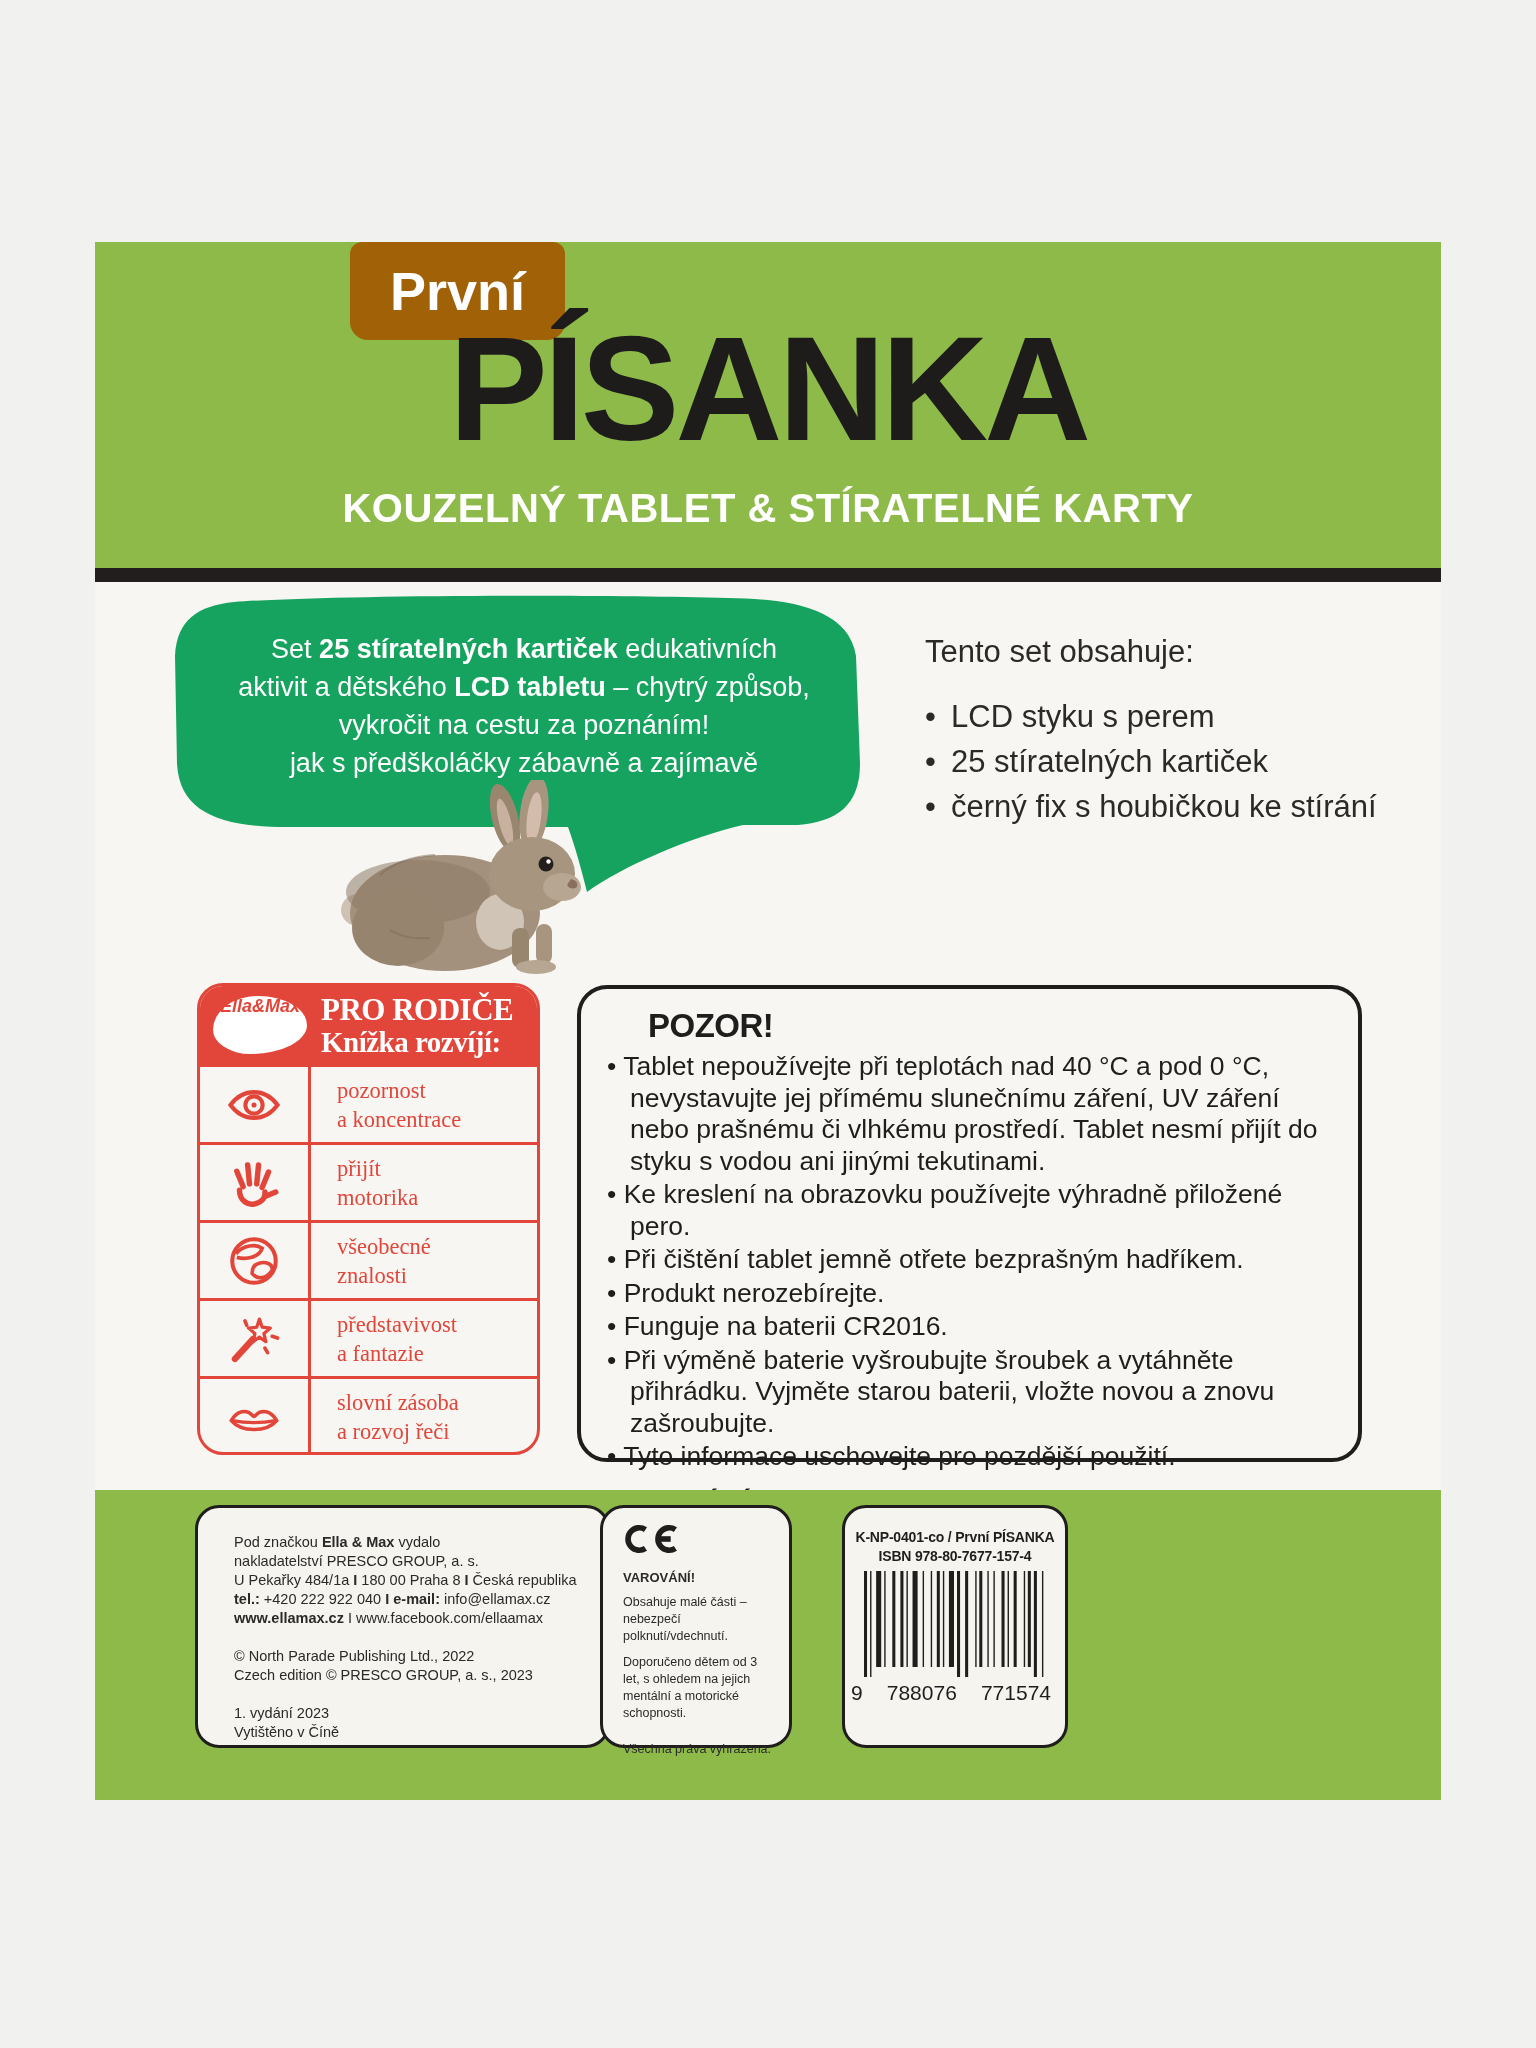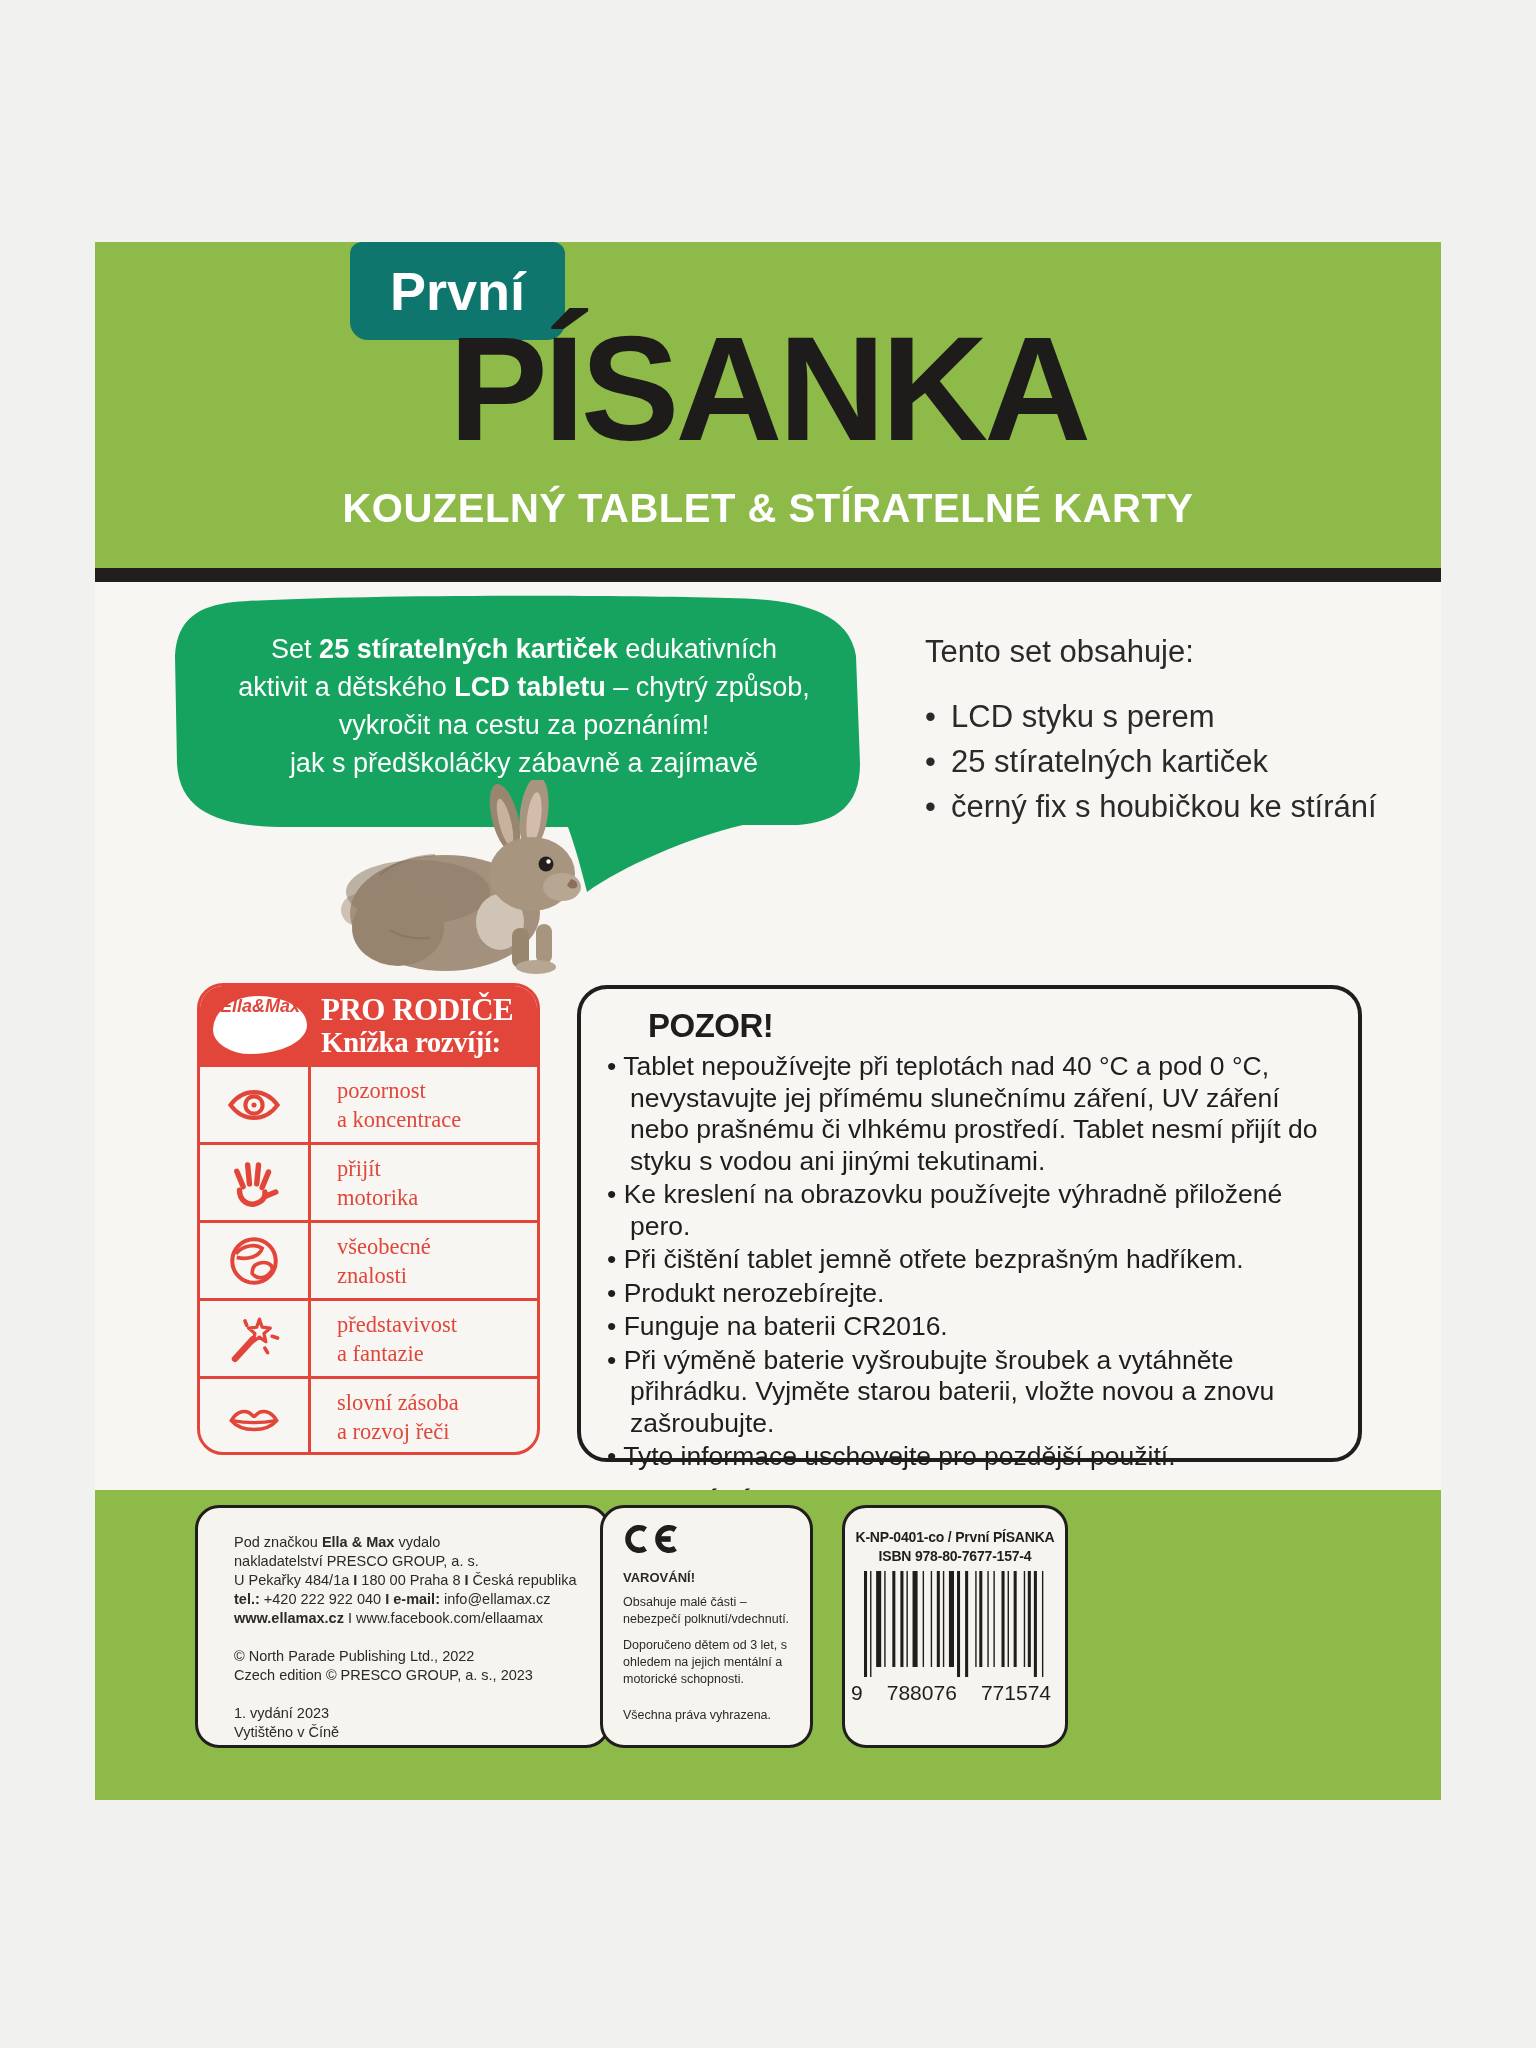--- a/index.html
+++ b/index.html
@@ -3,21 +3,21 @@
 <meta charset="utf-8">
 <style>
   html,body{margin:0;padding:0;}
   body{width:1536px;height:2048px;position:relative;background:#f1f1f0;
        font-family:"Liberation Sans",sans-serif;color:#201d1d;}
   .page{position:absolute;inset:0;}
   .cover{position:absolute;left:95px;top:242px;width:1346px;height:1558px;background:#f7f6f2;}
 
   
   .header-band{position:absolute;top:0;left:0;width:100%;height:326px;background:#8dba48;}
-  .badge{position:absolute;left:255px;top:0;width:215px;height:98px;background:#0f766e;
+  .badge{position:absolute;left:255px;top:0;width:215px;height:98px;background:#a16207;
          border-radius:12px 12px 18px 18px;display:flex;align-items:center;justify-content:center;}
   .badge span{color:#fff;font-weight:bold;font-size:54px;letter-spacing:0;}
   .main-title{position:absolute;top:66px;left:0;width:100%;margin:0;text-align:center;
         font-size:148px;line-height:1.1;font-weight:bold;letter-spacing:-4px;color:#1e1b1b;}
   .subtitle{position:absolute;top:244px;left:0;width:100%;text-align:center;color:#fff;
         font-weight:bold;font-size:40px;letter-spacing:0.5px;}
   .black-bar{position:absolute;top:326px;left:0;width:100%;height:14px;background:#221e1e;}
 
   
   .bubble{position:absolute;left:73px;top:352px;width:700px;height:312px;}
@@ -60,21 +60,21 @@
   .varovani b{font-size:28px;letter-spacing:-0.5px;}
 
   
   .footer-band{position:absolute;left:0;top:1248px;width:100%;height:310px;background:#8dba48;}
   .fbox{position:absolute;top:15px;height:243px;background:#f5f4ef;border:3px solid #201d1d;
         border-radius:24px;box-sizing:border-box;}
   .publisher{left:100px;width:415px;padding:25px 0 0 36px;font-size:14.5px;line-height:19px;color:#2c2a29;}
   .publisher .pline{white-space:nowrap;}
   .publisher .spacer{height:19px;}
   .publisher b{font-weight:bold;}
-  .ce{left:505px;width:213px;padding:16px 18px 0 20px;color:#2c2a29;}
+  .ce{left:505px;width:192px;padding:16px 18px 0 20px;color:#2c2a29;}
   .ce-warn-title{font-size:13px;font-weight:bold;margin-top:12px;}
   .ce .cpara{font-size:12.5px;line-height:17px;margin-top:9px;}
   .rights{font-size:12.5px;margin-top:20px;}
   .barcode-box{left:747px;width:226px;padding-top:20px;text-align:center;color:#201d1d;}
   .bc-line{font-size:14px;font-weight:bold;line-height:19px;letter-spacing:-0.2px;}
   #barcode{margin-top:5px;}
   .bc-digits{display:flex;justify-content:space-between;padding:0 14px 0 6px;font-size:21px;margin-top:-2px;}
 </style>
 </head>
 <body>

